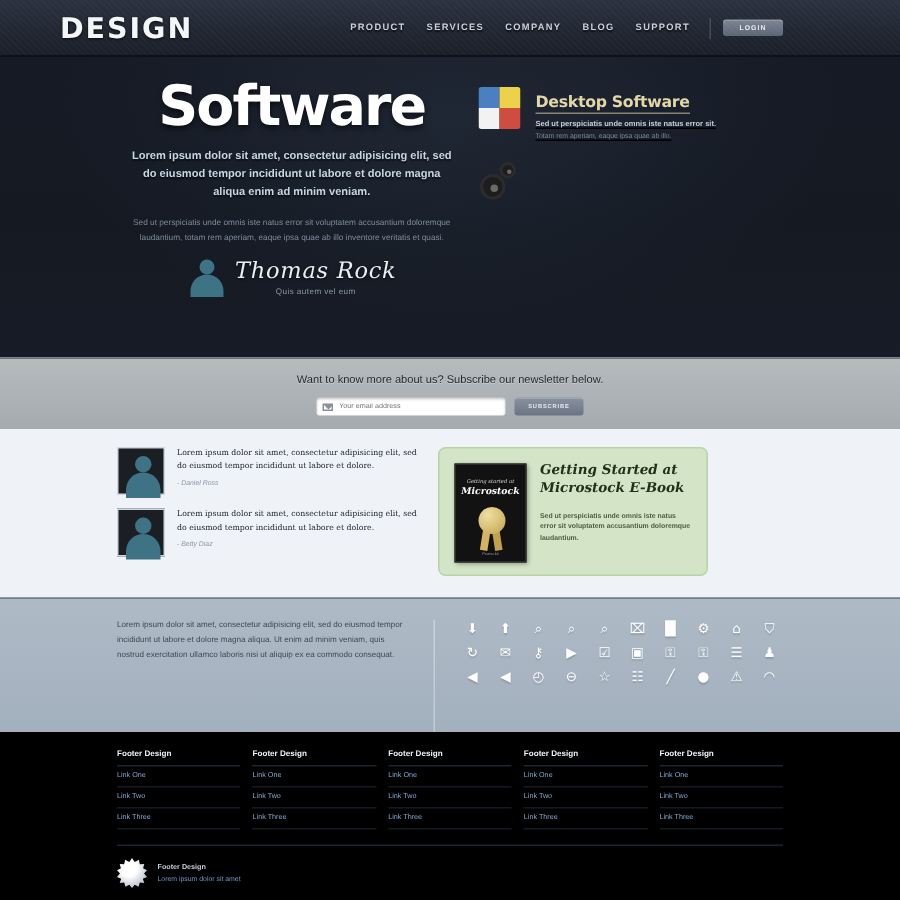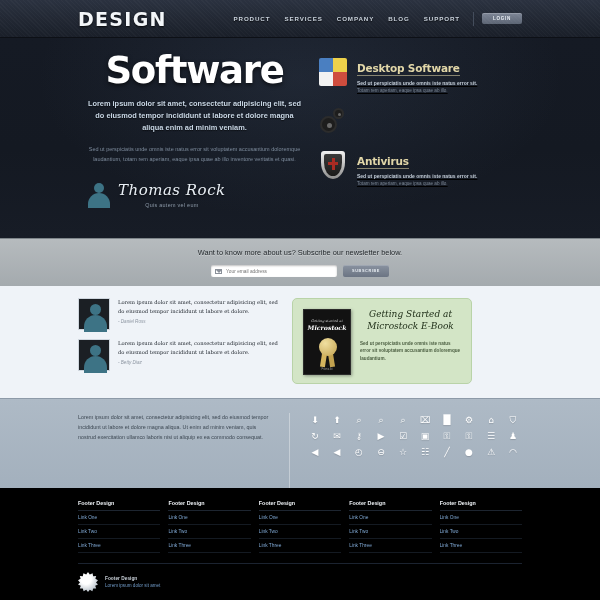--- a/index.html
+++ b/index.html
@@ -18,21 +18,21 @@
     position: relative;
     border-bottom: 1px solid #0d1016;
   }
   .header::after{
     content:""; position:absolute; inset:0;
     background: repeating-linear-gradient(45deg, rgba(255,255,255,.022) 0 1px, transparent 1px 3px);
     pointer-events:none;
   }
   .logo {
     color: #f3f6f9; font-weight: bold; font-size: 19px;
-    letter-spacing: 1.3px; margin-left: 78px;
+    letter-spacing: 1.3px; margin-left: 40px;
     text-shadow: 0 1px 2px rgba(0,0,0,.8);
     font-family: "DejaVu Sans", sans-serif;
     z-index:2;
   }
   .nav { margin-left: auto; display: flex; align-items: center; z-index:2; }
   .nav a {
     color: #c9d2dc; font-size: 6.2px; letter-spacing: .9px;
     text-decoration: none; margin: 0 7px; font-weight: bold;
     text-shadow: 0 1px 1px rgba(0,0,0,.7);
   }
@@ -65,21 +65,21 @@
   }
   .hero-sub {
     margin-top: 9px; font-size: 7.4px; line-height: 1.62;
     color: #c8d6e4; font-weight: bold;
     text-shadow: 0 1px 1px rgba(0,0,0,.6);
   }
   .hero-body {
     margin-top: 11px; font-size: 5.5px; line-height: 1.75;
     color: #7d8b9c;
   }
-  .signature-row { margin-top: 18px; display: flex; align-items: flex-end; }
+  .signature-row { margin-top: 8px; display: flex; align-items: flex-end; justify-content: center; }
   .sig-avatar { width: 26px; height: 26px; position: relative; margin-right: 6px; }
   .sig-avatar .head { position:absolute; left:8px; top:1px; width:10px; height:10px; border-radius:50%; background:#3d7385; }
   .sig-avatar .body { position:absolute; left:2px; top:11px; width:22px; height:15px; border-radius:11px 11px 0 0; background:#3d7385; }
   .sig-text { text-align: center; }
   .sig-name {
     font-family: "DejaVu Serif", serif; font-style: italic;
     font-size: 15px; color: #e9eff5; line-height: 1;
     letter-spacing: .5px;
     text-shadow: 0 1px 2px rgba(0,0,0,.7);
   }
@@ -172,21 +172,21 @@
     width: 48px; height: 66px; background:#121212; flex:none; margin-right: 9px;
     border:1px solid #2b2b2b; position:relative; overflow:hidden;
     box-shadow: 1px 1px 3px rgba(0,0,0,.35);
   }
   .book-t1 { position:absolute; top:9px; left:0; right:0; text-align:center; font-size:3.5px; color:#d8d8d8; font-family:"DejaVu Serif",serif; font-style:italic; }
   .book-t2 { position:absolute; top:14px; left:0; right:0; text-align:center; font-size:6.2px; color:#fff; font-family:"DejaVu Serif",serif; font-style:italic; font-weight:bold; }
   .medal { position:absolute; left:15px; top:28px; width:18px; height:18px; border-radius:50%; background:radial-gradient(circle at 35% 30%,#f0dfa0,#c2a24f); }
   .rib1 { position:absolute; left:17px; top:43px; width:5px; height:14px; background:#d4b45e; transform: rotate(9deg); }
   .rib2 { position:absolute; left:25px; top:43px; width:5px; height:14px; background:#c2a24f; transform: rotate(-9deg); }
   .book-t3 { position:absolute; bottom:3px; left:0; right:0; text-align:center; font-size:2.6px; color:#9a9a9a; }
-  .ebook-title { font-family:"DejaVu Serif",serif; font-style:italic; font-weight:normal; font-size:9px; color:#21301a; line-height:1.32;text-align:center; }
+  .ebook-title { font-family:"DejaVu Serif",serif; font-style:italic; font-weight:bold; font-size:9px; color:#21301a; line-height:1.32; }
   .ebook-body { font-size:4.6px; color:#4c5f42; line-height:1.68; margin-top:7px; font-weight:bold; }
 
   
   .icons-sec {
     height: 90px; background: linear-gradient(180deg,#aebac6,#a3b0bd);
     display:flex; padding: 14px 78px 0 78px; position:relative;
     border-top: 1px solid #8d9aa8;
   }
   .icons-left { width: 212px; padding-right: 14px; border-right:1px solid rgba(255,255,255,.35); }
   .icons-left p { font-size:5.4px; line-height:1.82; color:#3d4853; }
@@ -268,36 +268,20 @@
 
         <div class="feature">
           <div class="feature-icon">
             <div class="gears">
                 <div class="gear gear-small"></div>
                 <div class="gear gear-big"></div>
               </div>
           </div>
         </div>
 
-        <div class="feature">
-          <div class="feature-icon">
-            <div class="shield">
-                <div class="shield-body">
-                  <div class="shield-inner"></div>
-                  <div class="cross-v"></div>
-                  <div class="cross-h"></div>
-                </div>
-              </div>
-          </div>
-          <div>
-            <div class="feature-title">Antivirus</div>
-            <div class="feature-l1">Sed ut perspiciatis unde omnis iste natus error sit.</div>
-            <div class="feature-l2">Totam rem aperiam, eaque ipsa quae ab illo.</div>
-          </div>
-        </div>
       </div>
     </div>
   </div>
 
   <div class="newsletter">
     <div class="nl-title">Want to know more about us? Subscribe our newsletter below.</div>
     <div class="nl-form">
       <div class="nl-input-wrap">
         <div class="mail-ico"></div>
         <input class="nl-input" type="text" placeholder="Your email address" style="">

